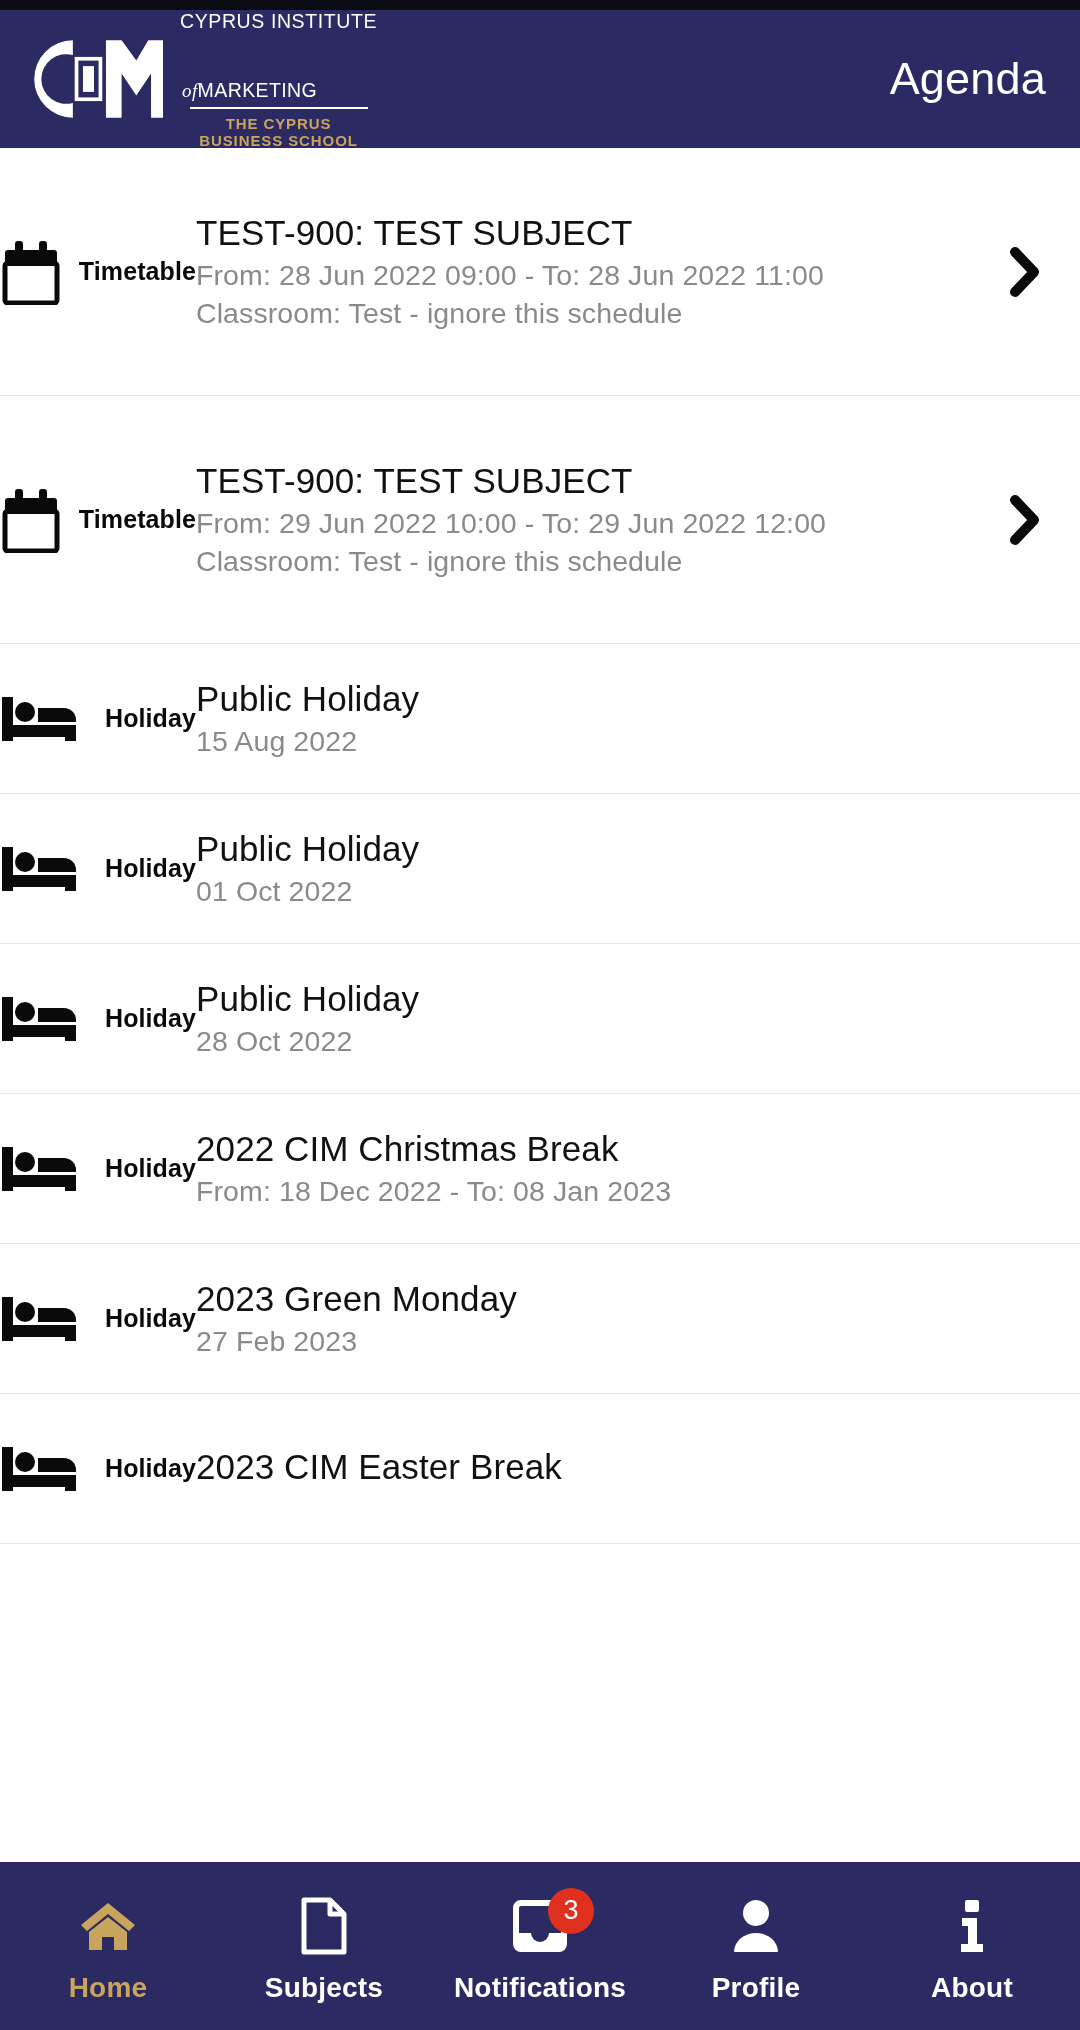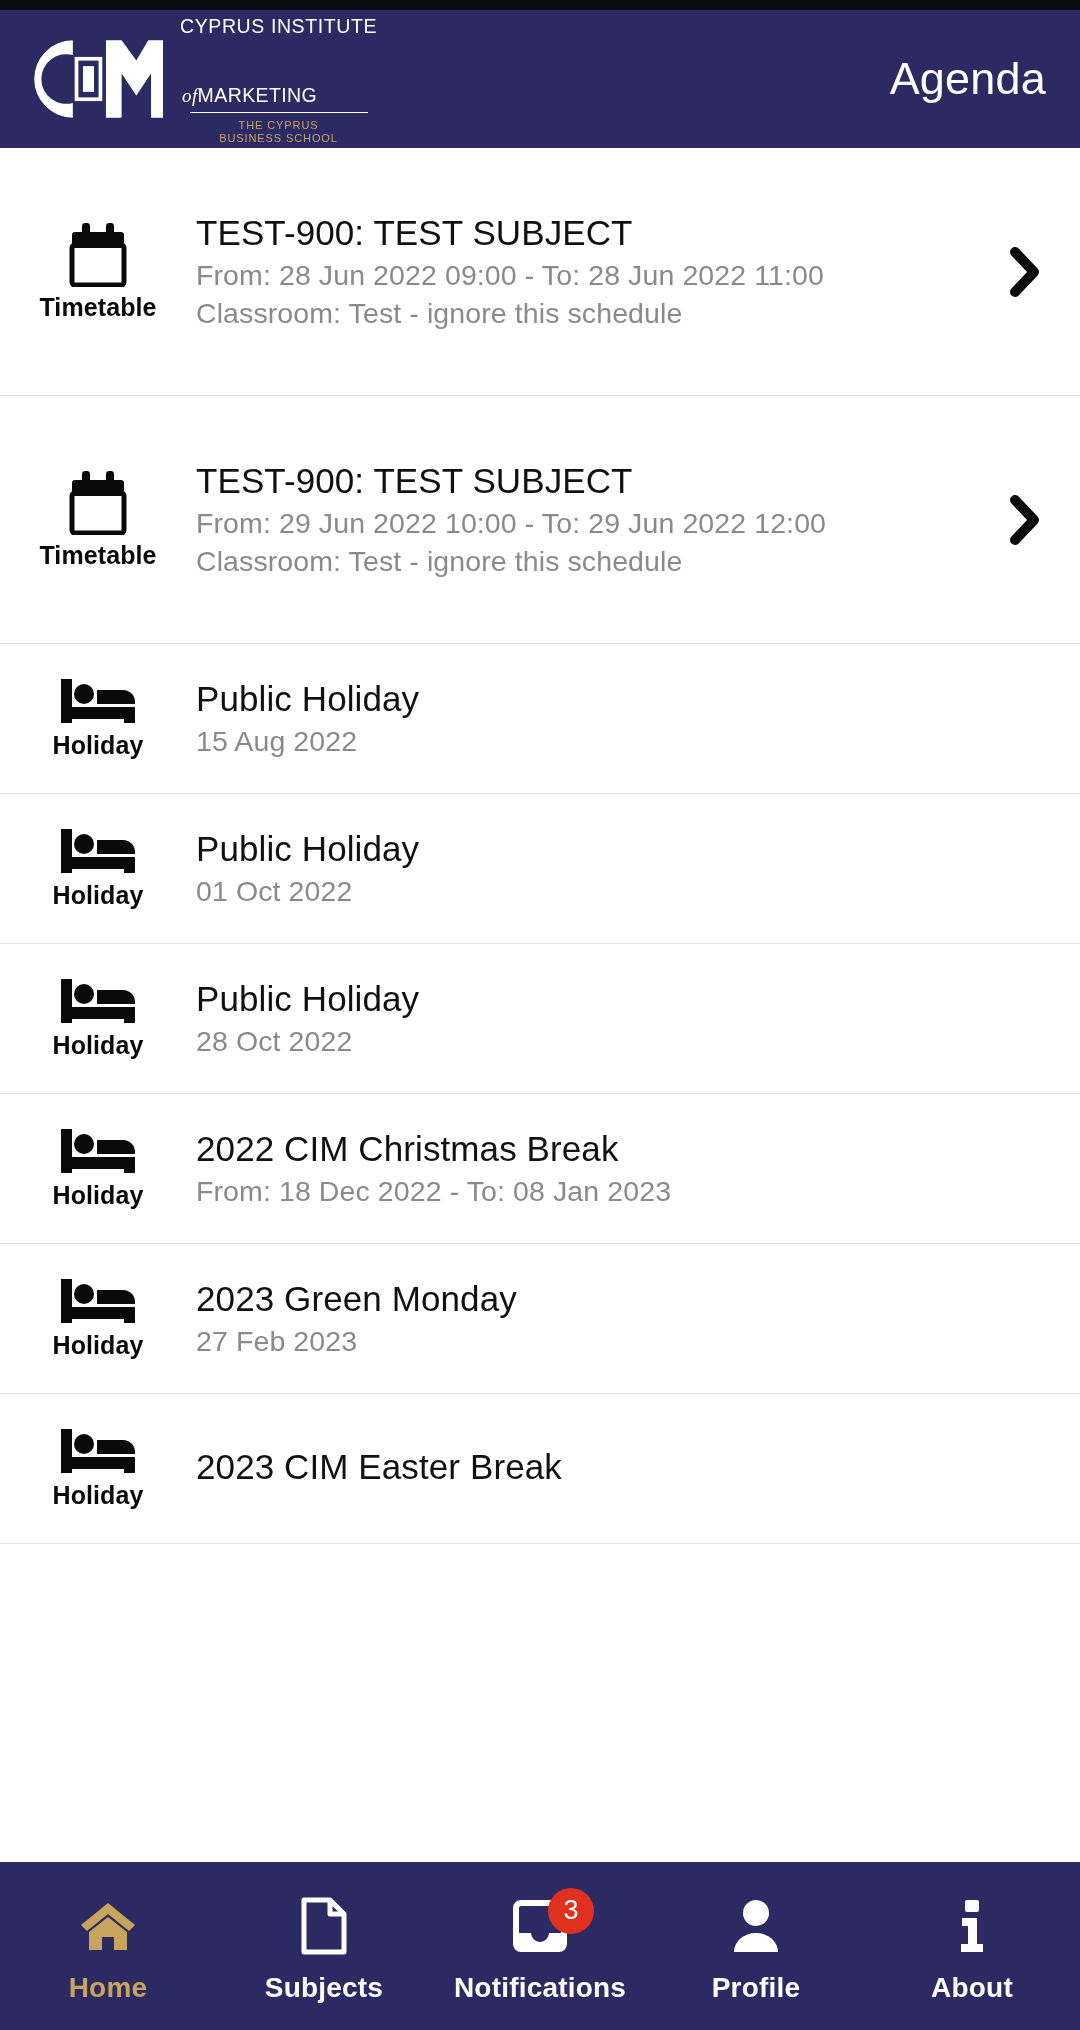--- a/index.html
+++ b/index.html
@@ -85,22 +85,22 @@
 
   .brand-rule {
     width: 178px;
     height: 1.5px;
     background: #ffffff;
     margin: 5px 0 6px 0;
   }
 
   .brand-line3, .brand-line4 {
     color: #c9a45c;
-    font-size: 11px;
-    font-weight: normal;
+    font-size: 15px;
+    font-weight: bold;
     letter-spacing: 0.9px;
     line-height: 1.18;
     white-space: nowrap;
   }
 
   .header-title {
     position: absolute;
     right: 34px;
     top: 50%;
     transform: translateY(-50%);
@@ -125,21 +125,20 @@
     background: #ffffff;
     position: relative;
   }
   .agenda-row.type-timetable { height: 248px; }
   .agenda-row.type-holiday { height: 150px; }
 
   .row-lead {
     width: 196px;
     flex: 0 0 196px;
     display: flex;
-    flex-direction: column;
     align-items: center;
     justify-content: space-between;
     gap: 6px;
   }
 
   .row-lead-label {
     font-size: 25px;
     font-weight: bold;
     color: #0a0a0a;
     letter-spacing: 0.1px;

